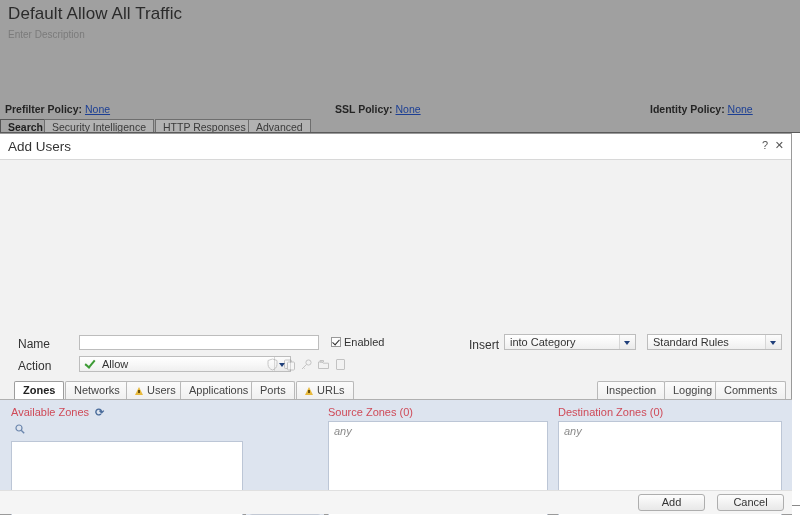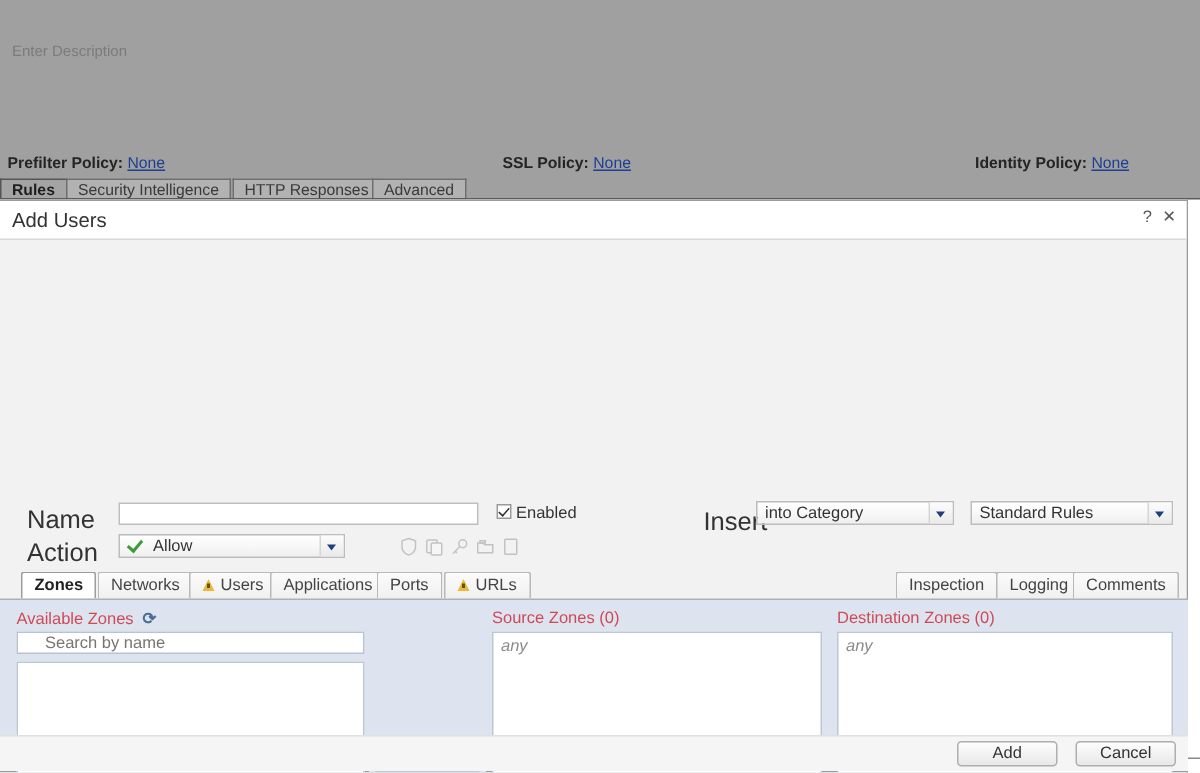--- a/index.html
+++ b/index.html
@@ -149,21 +149,21 @@
   .modal-body {
     position: relative;
     height: 331px;
     background: #f2f2f2;
     border-bottom: 1px solid #dcdcdc;
   }
 
   
   .lbl {
     position: absolute;
-    font-size: 17px;
+    font-size: 12px;
     color: #333;
   }
   #lbl-name { left: 18px; top: 177px; }
   #lbl-action { left: 18px; top: 199px; }
 
   .txt-input {
     position: absolute;
     left: 79px;
     width: 240px;
     height: 15px;
@@ -230,21 +230,21 @@
   }
   .sel .arrowbox::after {
     content: "";
     position: absolute;
     left: 4px; top: 6px;
     border-left: 3.5px solid transparent;
     border-right: 3.5px solid transparent;
     border-top: 4px solid #1f3f7a;
   }
   #action-select {
-    left: 79px; top: 196px; width: 151px;
+    left: 79px; top: 196px; width: 212px;
   }
   #action-select .seltxt { left: 22px; }
   .allow-check {
     position: absolute;
     left: 5px; top: 2px;
     width: 11px; height: 10px;
   }
   .allow-check::after {
     content: "";
     position: absolute;
@@ -449,37 +449,38 @@
 </style>
 </head>
 <body>
 
 <div id="root">
 
   <div class="bg-page">
     <div class="bg-dim"></div>
     <div class="bg-lower"></div>
 
+    <div class="policy-title">Default Allow All Traffic</div>
     <div class="policy-desc">Enter Description</div>
 
     <div class="policy-row" id="pf-policy">
       <span>Prefilter Policy:</span>
       <span class="plink">None</span>
     </div>
     <div class="policy-row" id="ssl-policy">
       <span>SSL Policy:</span>
       <span class="plink">None</span>
     </div>
     <div class="policy-row" id="id-policy">
       <span>Identity Policy:</span>
       <span class="plink">None</span>
     </div>
 
     <div class="bgtabs">
-      <div class="bgtab active" style="left:0px;">Rules</div>
+      <div class="bgtab active" style="left:0px;">Search</div>
       <div class="bgtab" style="left:44px;">Security Intelligence</div>
       <div class="bgtab" style="left:155px;text-align:right;">HTTP Responses</div>
       <div class="bgtab" style="left:248px;">Advanced</div>
     </div>
     <div class="bg-underline"></div>
     <div class="bg-bottomline"></div>
   </div>
 
   <div class="modal">
 
@@ -569,21 +570,20 @@
 
       </div>
 
       <div class="panel-head" id="avail-head">
         <span>Available Zones</span><span class="refresh-ico">⟳</span>
       </div>
       <svg class="search-ico" viewBox="0 0 10 10">
         <circle cx="4" cy="4" r="3" fill="none" stroke="#6b86ad" stroke-width="1.2"></circle>
         <line x1="6.2" y1="6.2" x2="9.2" y2="9.2" stroke="#6b86ad" stroke-width="1.4"></line>
       </svg>
-      <input class="search-box" type="text" placeholder="Search by name" style="">
       <div class="listbox" id="avail-list"></div>
 
       <div class="panel-head" id="src-head">Source Zones (0)</div>
       <div class="listbox" id="src-list">
         <div class="list-placeholder">any</div>
       </div>
 
       <div class="panel-head" id="dst-head">Destination Zones (0)</div>
       <div class="listbox" id="dst-list">
         <div class="list-placeholder">any</div>

